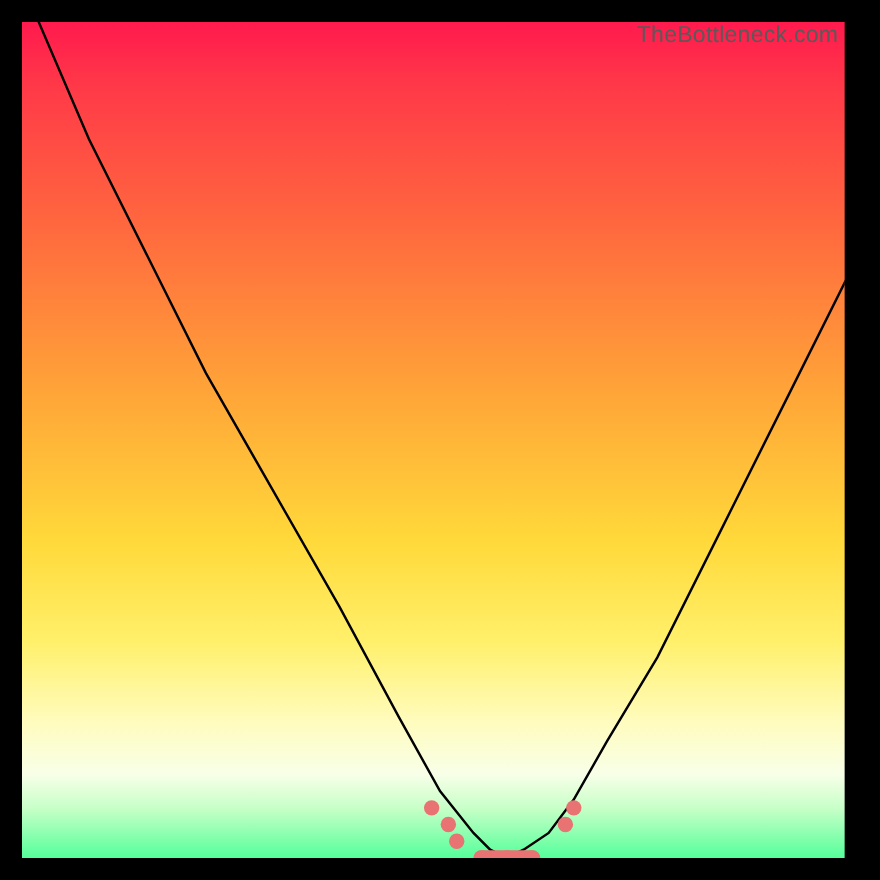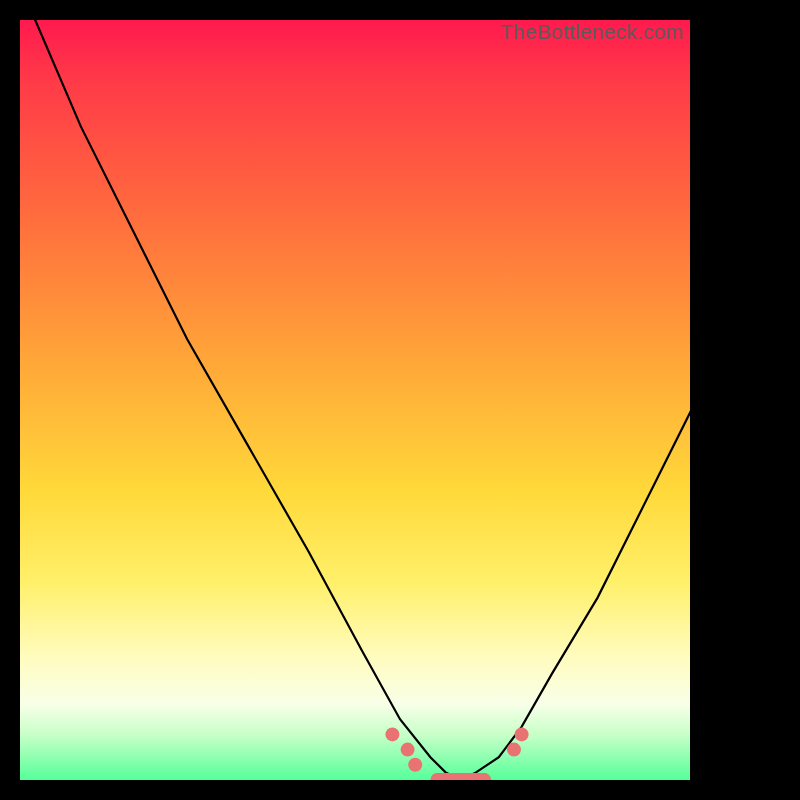--- a/index.html
+++ b/index.html
@@ -16,21 +16,21 @@
     left: 0;
     top: 0;
     width: 800px;
     height: 800px;
     background: #000;
   }
   .plot {
     position: absolute;
     left: 20px;
     top: 20px;
-    width: 670px;
+    width: 748px;
     height: 760px;
     overflow: hidden;
   }
   .gradient {
     position: absolute;
     left: 0;
     top: 0;
     width: 100%;
     height: 100%;
     

